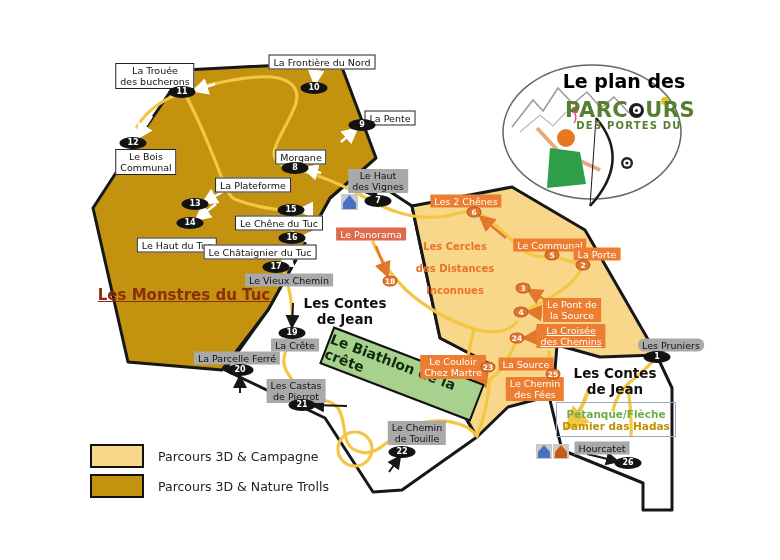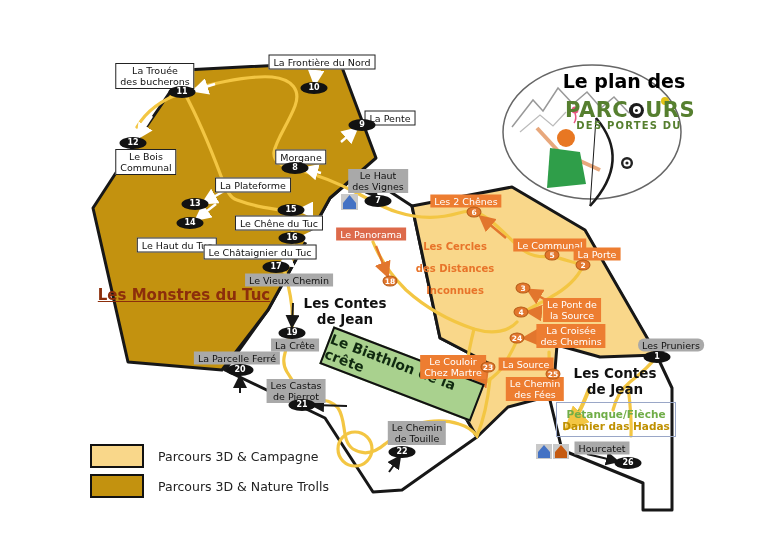--- a/index.html
+++ b/index.html
@@ -214,21 +214,21 @@
 de Pierrot</div>
       <div class="lbl lbl-gray" style="left: 417px; top: 433px;">Le Chemin
 de Touille</div>
       <div class="lbl lbl-gray" style="left: 671px; top: 345px; border-radius: 6px;">Les Pruniers</div>
       <div class="lbl lbl-gray" style="left: 602px; top: 448px;">Hourcatet</div>
       <div class="lbl lbl-orange" style="left: 466px; top: 201px;">Les 2 Chênes</div>
       <div class="lbl lbl-orange" style="left: 550px; top: 245px;">Le Communal</div>
       <div class="lbl lbl-orange" style="left: 597px; top: 254px;">La Porte</div>
       <div class="lbl lbl-orange" style="left: 572px; top: 310px;">Le Pont de
 la Source</div>
-      <div class="lbl lbl-orange" style="left: 571px; top: 336px;">La Croisée
+      <div class="lbl lbl-orange" style="left: 571px; top: 336px; text-decoration: underline;">La Croisée
 des Chemins</div>
       <div class="lbl lbl-orange" style="left: 526px; top: 364px;">La Source</div>
       <div class="lbl lbl-orange" style="left: 535px; top: 389px;">Le Chemin
 des Fées</div>
       <div class="lbl lbl-orange" style="left: 453px; top: 367px;">Le Couloir
 Chez Martre</div>
       <div class="lbl lbl-salmon" style="left: 371px; top: 234px;">Le Panorama</div>
     </div>
   <div id="points-layer">
       <div class="pt pt-black" style="left: 657px; top: 357px;">1</div>

